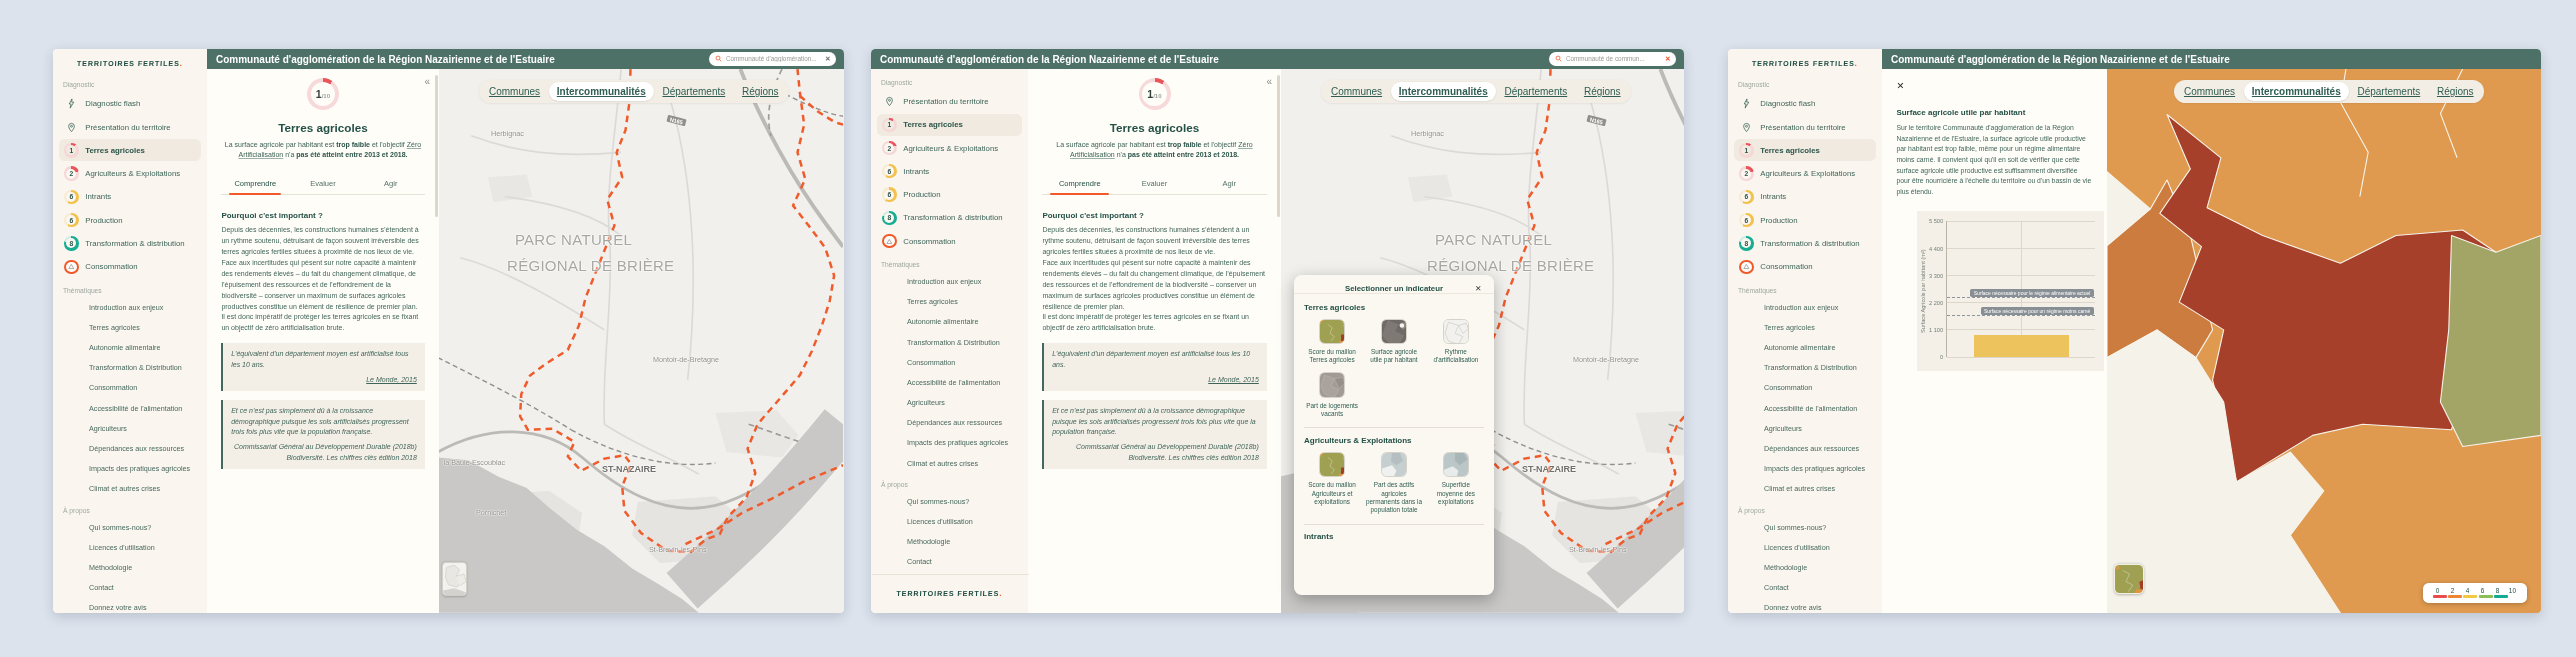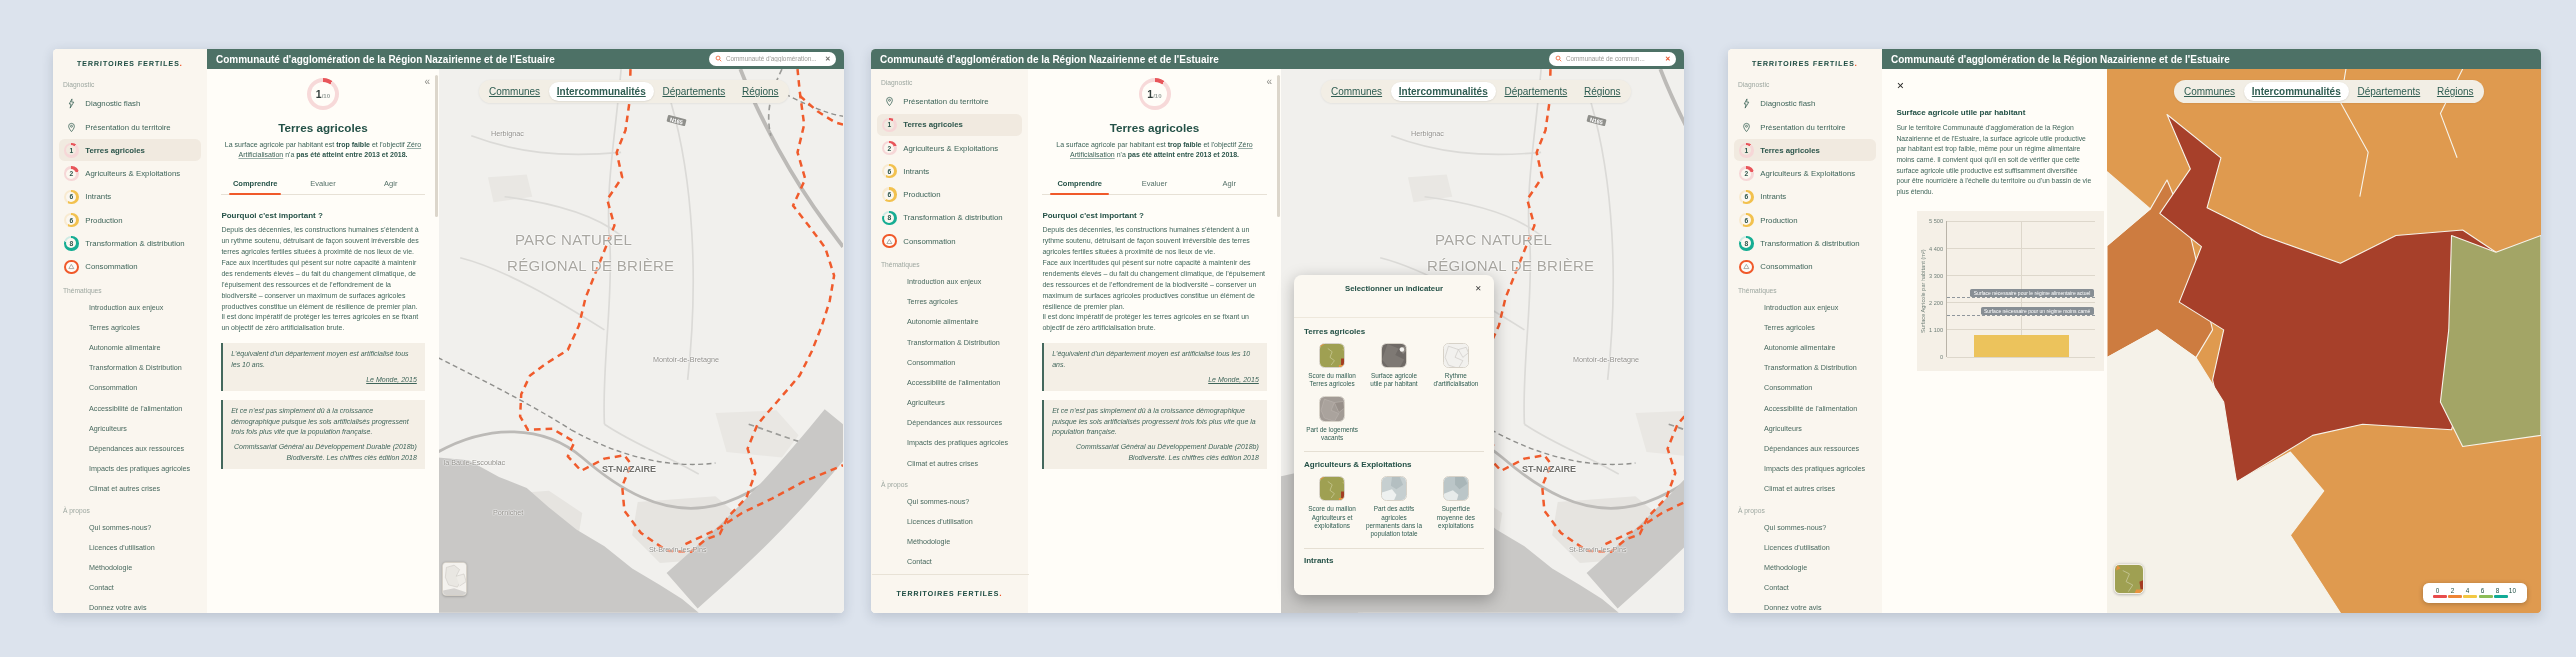--- a/index.html
+++ b/index.html
@@ -63,21 +63,21 @@
   .donut::before { content:""; position:absolute; inset:3.9px; background:#fffdf8; border-radius:50%; }
   .donut .val { position:absolute; inset:0; display:flex; align-items:center; justify-content:center;
                 font-weight:bold; font-size:10.5px; color:#333f3b; }
   .donut .val small { font-size:6.1px; color:#9aa29d; font-weight:600; margin-top:2.8px; }
   .dtitle { text-align:center; font-size:11.7px; font-weight:bold; color:#245147; margin-top:11px; }
   .dsum { text-align:center; font-size:7px; color:#3a6156; line-height:1.55; margin:5.6px 3.3px 0; }
   .dsum b { color:#2c554b; }
   .dsum u { text-decoration-color:#9ab0a9; text-underline-offset:1.1px; }
   .tabs { display:flex; margin-top:13.3px; border-bottom:0.6px solid #e7e1d6; }
   .tab { flex:1; text-align:center; font-size:7.5px; color:#557068; padding:4.4px 0 6.1px; position:relative; }
-  .tab.active { color:#245147; font-weight:bold; }
+  .tab.active { color:#245147; font-weight:normal; }
   .tab.active::after { content:""; position:absolute; left:7.8px; right:7.8px; bottom:-1.1px; height:1.7px;
                        background:#f0592a; border-radius:1.1px; }
   .why { font-size:8px; font-weight:bold; color:#245147; margin:15.5px 0 5.6px; }
   .para { font-size:7px; color:#3f655a; line-height:1.56; }
   .quote { margin-top:9px; background:#f4efe6; border-left:2.2px solid #44685d; padding:6.1px 7.8px;
            font-style:italic; font-size:7px; color:#3f655a; line-height:1.5; }
   .qsrc { display:block; text-align:right; margin-top:4.4px; }
   .qsrc.u { text-decoration:underline; }
 
   
@@ -97,21 +97,21 @@
   .mtabs { position:absolute; top:11px; left:41px; background:#f2eee5; border-radius:12.2px; padding:2.2px;
            display:flex; gap:1.1px; z-index:15; box-shadow:0 0.6px 2.2px rgba(0,0,0,.08); }
   .mtab { font-size:10px; color:#2f5d52; padding:3.9px 7.8px; border-radius:10px; white-space:nowrap;text-decoration:underline; }
   .mtab.active { background:#fff; font-weight:bold; box-shadow:0 0.6px 1.7px rgba(0,0,0,.12); }
   .minimap { position:absolute; left:4.4px; bottom:16.7px; width:24.4px; height:34px; border-radius:4.4px;
              background:#fbfaf8; border:0.6px solid #d5d0c7; overflow:hidden; box-shadow:0 0.6px 2.2px rgba(0,0,0,.2); z-index:14; }
 
   
   .modal { position:absolute; left:423px; top:226px; width:200px; height:320px; background:#fbf8f1;
            border-radius:7.8px; box-shadow:0 4.4px 15.5px rgba(0,0,0,.28); z-index:40; overflow:hidden; }
-  .modal-head { display:flex; align-items:center; padding:9px 9px 24px; border-bottom:0.6px solid #eee8dc; }
+  .modal-head { display:flex; align-items:center; padding:9px 9px 0; border-bottom:0.6px solid #eee8dc; }
   .modal-title { flex:1; text-align:center; font-size:7.8px; font-weight:bold; color:#245147; padding-left:10px; }
   .modal-close { font-size:7.8px; color:#333; width:10px; }
   .modal-body { padding:1.1px 10px 5.6px; }
   .msec-title { font-size:8px; font-weight:bold; color:#245147; margin:7.8px 0 6.7px; }
   .msec-div { border-top:0.6px solid #e5dfd3; margin-top:9px; }
   .tile-grid { display:grid; grid-template-columns:repeat(3,1fr); gap:7.8px 5.6px; }
   .tile { display:flex; flex-direction:column; align-items:center; }
   .tile .thumb { width:25.5px; height:25.5px; border-radius:5.6px; border:0.6px solid #d7d2c8; overflow:hidden;
                  background:#fff; box-shadow:inset 0 0 0 1.1px #fff; }
   .tile .thumb svg { display:block; }
@@ -306,21 +306,21 @@
             <g fill="none" stroke="#f05b2c" stroke-width="4.5" stroke-dasharray="12 9" stroke-linejoin="round">
               <path d="M347,0 L345,60 338,110 322,150 332,195 305,235 318,282 298,332 286,362 266,412 254,462 234,506 196,530 166,552 150,586 148,626 162,650 206,648 246,672 234,698 258,724 300,702 336,696 348,712 332,752 336,796 366,836 412,868 456,870 482,848 508,838 522,808 556,772 572,728 558,684 576,640 616,594 652,552 674,508 692,462 706,418 714,372 698,322 668,282 640,246 662,198 648,150 660,100 652,40 648,0"></path>
               <path d="M446,856 L502,830 548,800 602,774 658,744 730,714"></path>
               <path d="M652,48 684,76 716,96 730,100"></path>
             </g>
           </svg></span>
       <div class="mlabel" style="left:53px;top:60px">Herbignac</div>
       <div class="mlabel parc" style="left:69px;top:158px"><span>PARC NATUREL</span><br><span>RÉGIONAL DE BRIÈRE</span></div>
       <div class="mlabel" style="left:215px;top:286px">Montoir-de-Bretagne</div>
       <div class="mlabel" style="left:5.6px;top:389px">la Baule-Escoublac</div>
-      <div class="mlabel" style="left:55px;top:439px">Pornichet</div>
+      <div class="mlabel" style="left:38px;top:439px">Pornichet</div>
       <div class="mlabel city" style="left:164px;top:395px">ST-NAZAIRE</div>
       <div class="mlabel" style="left:211px;top:476px">St-Brevin-les-Pins</div>
       <div class="roadbadge" style="left:229px;top:48px">N165</div>
     </div>
     <div class="mtabs">
       <div class="mtab">Communes</div>
       <div class="mtab active">Intercommunalités</div>
       <div class="mtab">Départements</div>
       <div class="mtab">Régions</div>
     </div>

